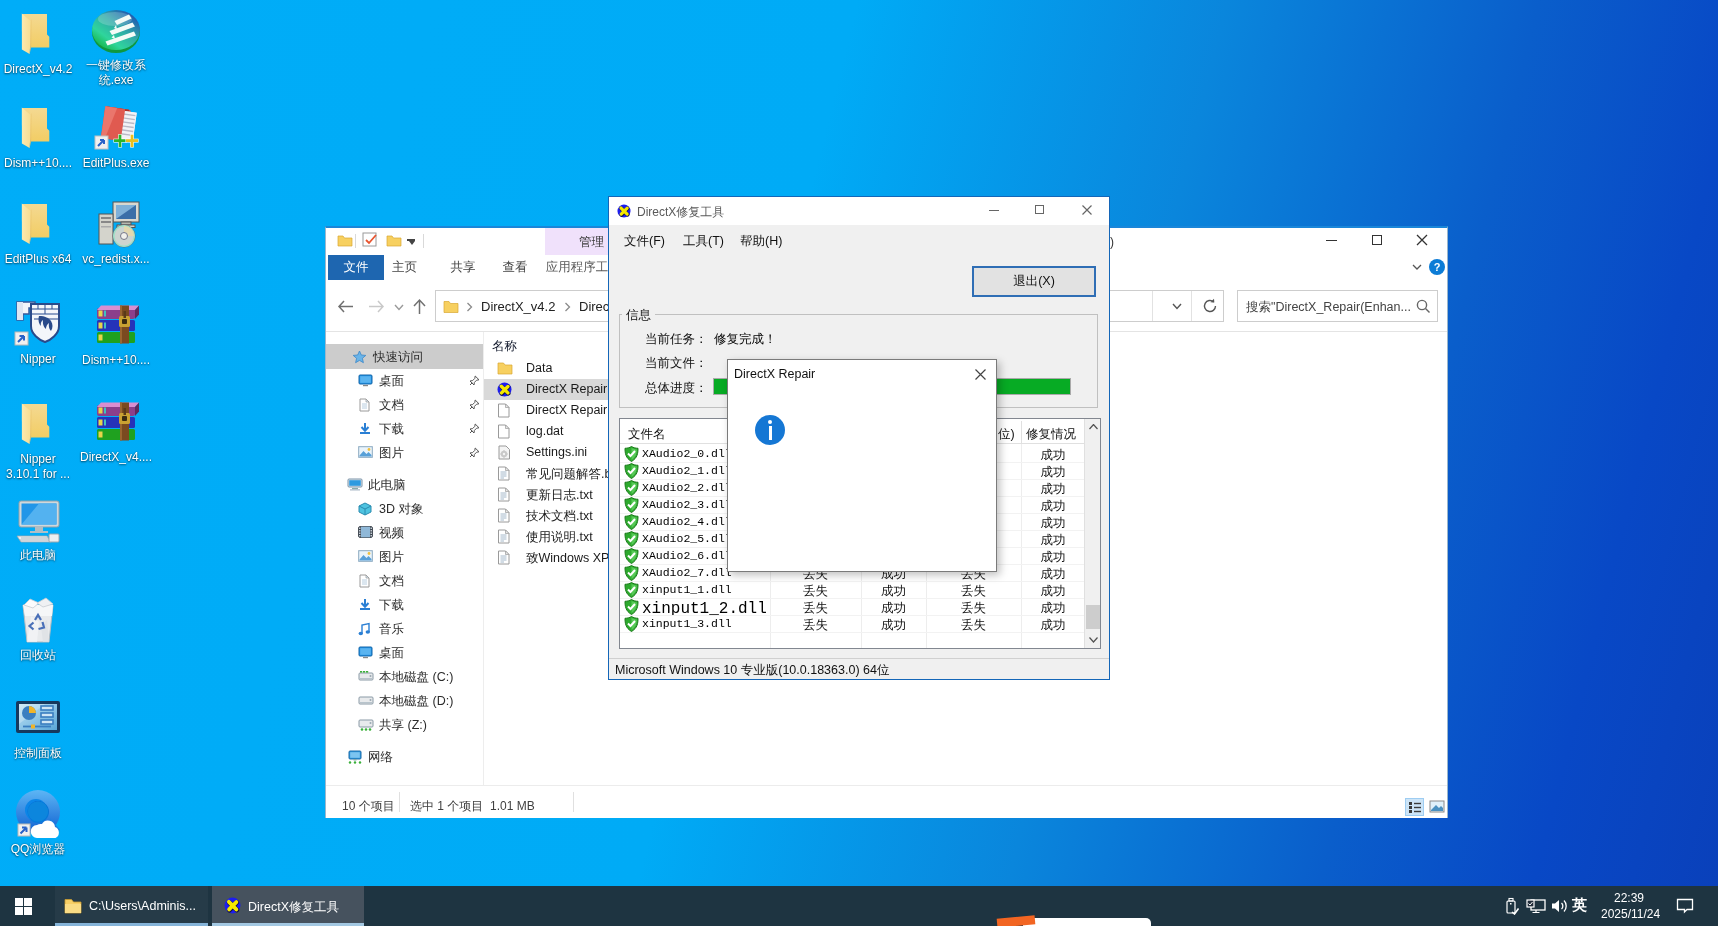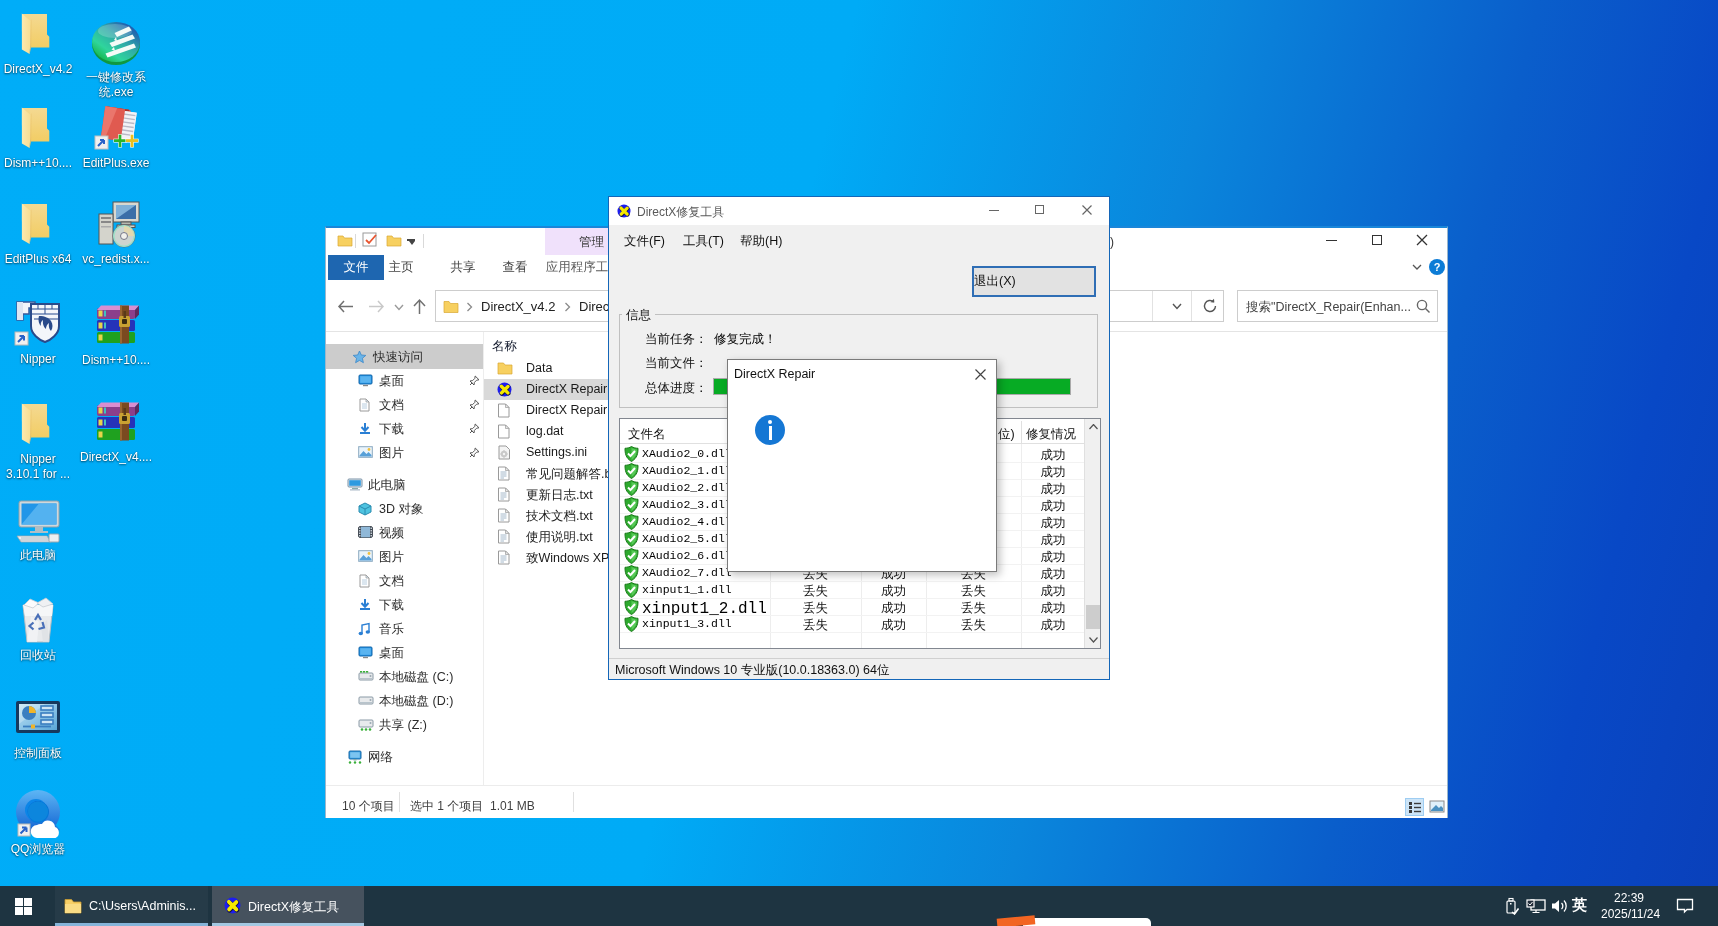--- a/index.html
+++ b/index.html
@@ -46,21 +46,21 @@
 </defs>
 </svg>
 <div class="icon-cell" style="left:-5px;top:10px;width:86px">
       <svg width="48" height="48" viewBox="0 0 48 48">
 <path d="M8 4 L33 4 L33 24.5 L35.3 26.8 L35.3 37.5 L16.5 37.5 Z" fill="url(#fbody)"></path>
 <path d="M7.8 3.6 L16.8 11.2 L16.3 33 L15.6 44 L7.9 39.6 Z" fill="url(#fflap)"></path>
 <path d="M16.8 11.2 L16.3 33 L15.6 44 L17.2 37.5 L17.4 9.0 Z" fill="#e8c06a" opacity="0.8"></path>
 </svg>
       <div class="ilabel">DirectX_v4.2</div>
     </div>
-<div class="icon-cell" style="left:73px;top:20px;width:86px">
+<div class="icon-cell" style="left:73px;top:8px;width:86px">
       <svg width="52" height="46" viewBox="0 0 52 46">
 <ellipse cx="26" cy="24" rx="24" ry="21" fill="#0f9840"></ellipse>
 <ellipse cx="26" cy="22" rx="24" ry="20" fill="url(#sphere)"></ellipse>
 <ellipse cx="25" cy="11" rx="17" ry="7" fill="#ffffff" opacity="0.2"></ellipse>
 <g fill="#f4fbf7">
           <path d="M24.5 13 L39 6.5 L41.5 10.5 L27 17 Z"></path>
           <path d="M26 17 L27 21.5 L24 20 Z"></path>
           <path d="M19.5 23 L42.5 14.5 L45 18.5 L22 27 Z"></path>
           <path d="M24 27 L25 31 L21.5 29.5 Z"></path>
           <path d="M15.5 33.5 L44 23.5 L46 27.5 L17.5 37.5 Z"></path>
@@ -292,21 +292,21 @@
  <div class="abs" style="left:1046px;top:7px;width:10px;height:10px;border:1.2px solid #333"></div>
  <svg class="abs" style="left:1090px;top:6px" width="12" height="12" viewBox="0 0 12 12">
         <path d="M1 1 L11 11 M11 1 L1 11" stroke="#333" stroke-width="1.3"></path>
       </svg>
 </div>
 
 <div class="abs" style="left:219px;top:0px;width:65px;height:29px;background:#f0e1fb;color:#3b3b3b;font-size:12.5px;text-align:right;line-height:29px;padding-right:6px">管理</div>
 
 <div class="abs" style="left:0;top:27px;width:1121px;height:25px;background:#fff;font-size:12.5px;color:#444">
  <div class="abs" style="left:2px;top:0;width:56px;height:25px;background:#1e66b0;color:#fff;text-align:center;line-height:25px">文件</div>
- <div class="abs" style="left:52px;top:0;width:46px;height:25px;text-align:center;line-height:25px">主页</div>
+ <div class="abs" style="left:66px;top:0;width:46px;height:25px;line-height:25px">主页</div>
  <div class="abs" style="left:114px;top:0;width:46px;height:25px;text-align:center;line-height:25px">共享</div>
  <div class="abs" style="left:166px;top:0;width:46px;height:25px;text-align:center;line-height:25px">查看</div>
  <div class="abs" style="left:219px;top:0;width:64px;height:25px;text-align:center;line-height:25px;color:#5a5a5a;overflow:hidden">应用程序工</div>
  <div class="abs" style="left:1085px;top:6px;width:12px;height:12px"><svg width="12" height="12" viewBox="0 0 12 12">
           <path d="M2 4 L6 8 L10 4" stroke="#555" stroke-width="1.3" fill="none"></path>
         </svg></div>
  <div class="abs" style="left:1103px;top:4px;width:16px;height:16px;border-radius:8px;background:#0c7cd6;color:#fff;font-size:11px;font-weight:bold;text-align:center;line-height:16px">?</div>
 </div>
 
 <div class="abs" style="left:0;top:52px;width:1121px;height:52px;background:#fff;border-bottom:1px solid #e4e4e4">
@@ -626,21 +626,21 @@
  <div class="abs" style="left:380px;top:13px;width:10px;height:1.2px;background:#666"></div>
  <div class="abs" style="left:426px;top:8px;width:9px;height:9px;border:1.1px solid #666"></div>
  <svg class="abs" style="left:473px;top:8px" width="10" height="10" viewBox="0 0 10 10">
         <path d="M0.5 0.5 L9.5 9.5 M9.5 0.5 L0.5 9.5" stroke="#666" stroke-width="1.2"></path>
       </svg>
 </div>
 <div class="abs" style="left:0;top:28px;width:500px;height:454px;background:#f0f0f0"></div>
 <div class="abs" style="left:15px;top:36px;font-size:12.5px;color:#111">文件(F)</div>
 <div class="abs" style="left:74px;top:36px;font-size:12.5px;color:#111">工具(T)</div>
 <div class="abs" style="left:131px;top:36px;font-size:12.5px;color:#111">帮助(H)</div>
-<div class="abs" style="left:363px;top:69px;width:124px;height:31px;background:#e2e2e2;border:2px solid #2f6eb5;font-size:12.5px;color:#111;text-align:left;line-height:27px">退出(X)</div>
+<div class="abs" style="left:363px;top:69px;width:124px;height:31px;background:#e2e2e2;border:2px solid #2f6eb5;font-size:12.5px;color:#111;text-align:center;line-height:27px">退出(X)</div>
 <div class="abs" style="left:10px;top:117px;width:479px;height:94px;border:1px solid #c0c0c0"></div>
 <div class="abs" style="left:13px;top:110px;background:#f0f0f0;padding:0 4px;font-size:12.5px;color:#111">信息</div>
 <div class="abs" style="left:36px;top:134px;font-size:12.5px;color:#111">当前任务：</div>
 <div class="abs" style="left:105px;top:134px;font-size:12.5px;color:#000000">修复完成！</div>
 <div class="abs" style="left:36px;top:158px;font-size:12.5px;color:#111">当前文件：</div>
 <div class="abs" style="left:36px;top:183px;font-size:12.5px;color:#111">总体进度：</div>
 <div class="abs" style="left:104px;top:181px;width:358px;height:17px;border:1px solid #aaa;background:#07ab24"></div>
 <div class="abs" style="left:10px;top:221px;width:482px;height:231px;border:1px solid #828790;background:#fff">
       <div class="abs" style="left:0;top:0;width:480px;height:25px;background:#fff;border-bottom:1px solid #e0e0e0">
         <div class="abs" style="left:8px;top:7px;font-size:12.5px;color:#111">文件名</div>

